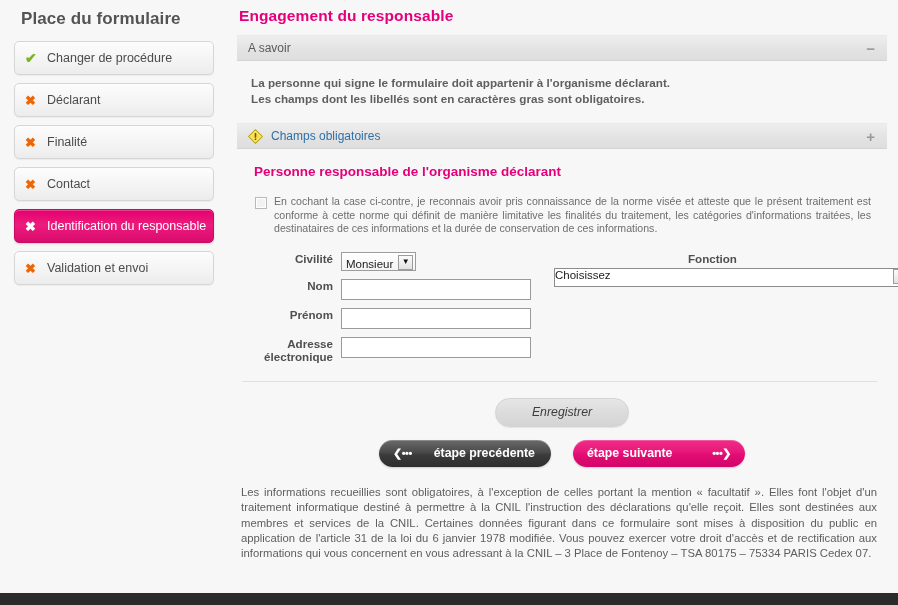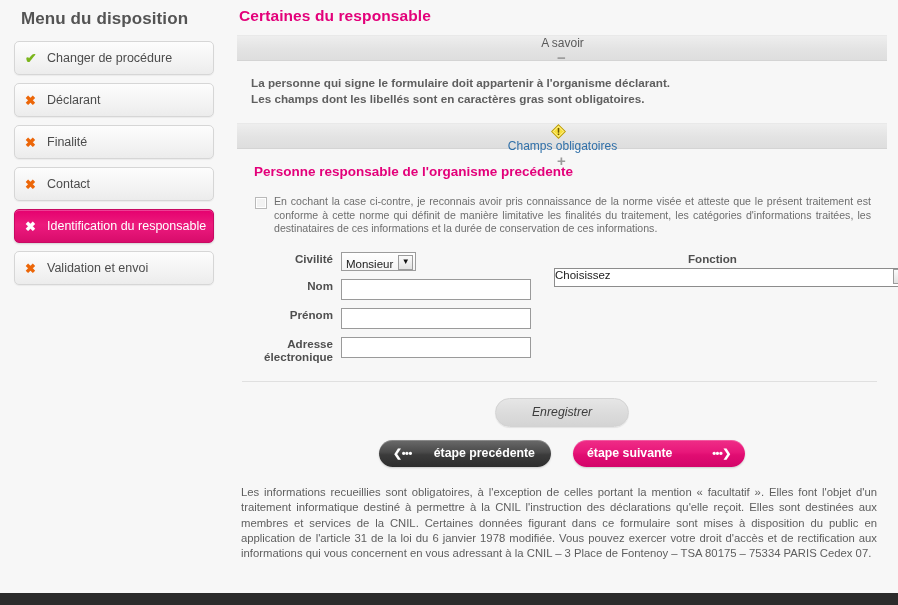--- a/index.html
+++ b/index.html
@@ -85,21 +85,20 @@
     height: 26px;
     background: linear-gradient(to bottom, #eeeeee 0%, #e4e4e4 50%, #dedede 100%);
     border-top: 1px solid #e9e9e9;
     border-bottom: 1px solid #d4d4d4;
     display: flex;
     align-items: center;
     padding: 0 10px 0 11px;
     font-size: 12px;
     color: #5a5a5a;
     cursor: pointer;
-    flex-direction: column;
   }
   .accordion-bar .ab-label { flex: 1 1 auto; }
   .accordion-bar .ab-toggle {
     color: #9a9a9a;
     font-size: 15px;
     font-weight: bold;
     line-height: 1;
     padding-right: 2px;
   }
   .accordion-bar.obligatoire .ab-label {
@@ -321,21 +320,21 @@
     width: 898px; height: 12px;
     background: #2b2b2b;
   }
 </style>
 </head>
 <body>
 
 <div class="page">
 
   <div class="sidebar">
-    <div class="sidebar-title">Menu du disposition</div>
+    <div class="sidebar-title">Place du formulaire</div>
 
     <div class="menu-item">
       <span class="mi-icon check">✔</span>
       <span class="mi-label">Changer de procédure</span>
     </div>
 
     <div class="menu-item">
       <span class="mi-icon cross">✖</span>
       <span class="mi-label">Déclarant</span>
     </div>
@@ -356,21 +355,21 @@
     </div>
 
     <div class="menu-item">
       <span class="mi-icon cross">✖</span>
       <span class="mi-label">Validation et envoi</span>
     </div>
   </div>
 
   <div class="main">
 
-    <div class="main-title">Certaines du responsable</div>
+    <div class="main-title">Engagement du responsable</div>
 
     <div class="accordion-bar">
       <span class="ab-label">A savoir</span>
       <span class="ab-toggle">−</span>
     </div>
 
     <div class="savoir-body">
       <div>La personne qui signe le formulaire doit appartenir à l'organisme déclarant.</div>
       <div>Les champs dont les libellés sont en caractères gras sont obligatoires.</div>
     </div>
@@ -381,21 +380,21 @@
           <polygon points="8,0.8 15.2,8 8,15.2 0.8,8" fill="#f7de3a" stroke="#b99b08" stroke-width="1.1"></polygon>
           <polygon points="8,2.4 13.6,8 8,13.6 2.4,8" fill="none" stroke="#fdf6b0" stroke-width="0.8"></polygon>
           <rect x="7.2" y="4.3" width="1.6" height="5" rx="0.4" fill="#6b5600"></rect>
           <rect x="7.2" y="10.1" width="1.6" height="1.7" rx="0.4" fill="#6b5600"></rect>
         </svg>
       </span>
       <span class="ab-label">Champs obligatoires</span>
       <span class="ab-toggle">+</span>
     </div>
 
-    <div class="section-heading">Personne responsable de l'organisme precédente</div>
+    <div class="section-heading">Personne responsable de l'organisme déclarant</div>
 
     <div class="consent">
       <span class="consent-box"></span>
       <span class="consent-text">En cochant la case ci-contre, je reconnais avoir pris connaissance de la norme visée et atteste que le présent traitement est conforme à cette norme qui définit de manière limitative les finalités du traitement, les catégories d'informations traitées, les destinataires de ces informations et la durée de conservation de ces informations.</span>
     </div>
 
     <div class="form-area">
       <div class="form-left">
 
         <div class="frow">

